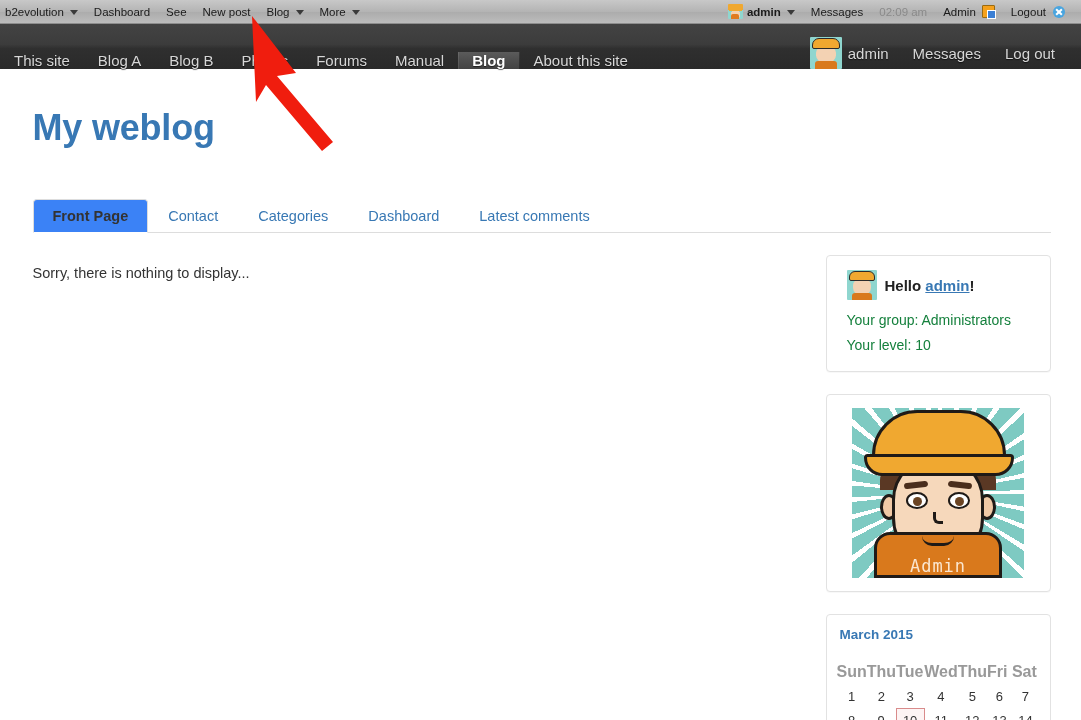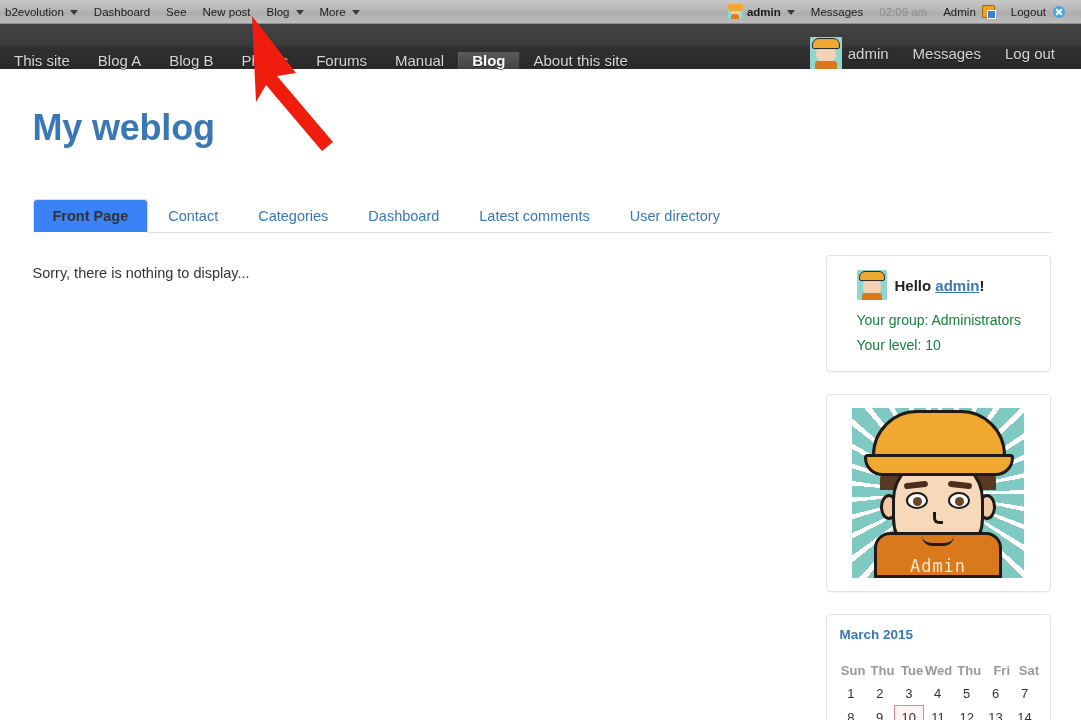--- a/index.html
+++ b/index.html
@@ -213,21 +213,21 @@
   #empty-msg { font-size: 14.5px; color: #333333; margin: 10px 0 18px 0; }
 
   #col-side { flex: 0 0 225px; width: 225px; }
   .widget {
     border: 1px solid #e2e2e2;
     border-radius: 4px;
     background: #ffffff;
     margin-bottom: 22px;
     box-shadow: 0 1px 1px rgba(0,0,0,0.03);
   }
-  .widget.user-info { padding: 14px 16px 18px 30px; }
+  .widget.user-info { padding: 14px 16px 18px 20px; }
   .hello-row { display: flex; align-items: center; gap: 8px; margin-bottom: 12px; }
   .hello-avatar {
     width: 30px; height: 30px; flex: 0 0 auto;
     border-radius: 1px; overflow: hidden; position: relative;
     background: #8fd6cf;
   }
   .hello-avatar .face {
     position: absolute; left: 6px; right: 6px; top: 9px; bottom: 5px;
     background: #f3d2b3; border-radius: 40% 40% 45% 45%;
   }
@@ -334,22 +334,22 @@
   }
 
   
   .widget.calendar-widget { padding: 12px 10px 0 10px; overflow: hidden; }
   .cal-title {
     font-size: 13.5px; font-weight: bold; color: #3878b4;
     margin: 0 0 19px 3px;
   }
   table.calendar { width: 100%; border-collapse: collapse; }
   table.calendar th {
-    font-size: 13px; font-weight: bold; color: #999999;
-    padding: 2px 0 4px 0; text-align: right;
+    font-size: 16px; font-weight: bold; color: #999999;
+    padding: 2px 0 4px 0; text-align: left;
   }
   table.calendar td {
     font-size: 13px; color: #333333;
     text-align: center; padding: 4px 0; width: 14.28%;
   }
   table.calendar td.today {
     color: #333333;
     border: 1px solid #d98b8b;
     background: #fdf4f4;
     border-radius: 2px;
@@ -482,23 +482,20 @@
         <span>Contact</span>
       </a>
       <a class="tab" href="#">
         <span>Categories</span>
       </a>
       <a class="tab" href="#">
         <span>Dashboard</span>
       </a>
       <a class="tab" href="#">
         <span>Latest comments</span>
-      </a>
-      <a class="tab" href="#">
-        <span>User directory</span>
       </a>
     </div>
 
     <div id="cols">
 
       <div id="col-main">
         <p id="empty-msg">Sorry, there is nothing to display...</p>
       </div>
 
       <div id="col-side">

